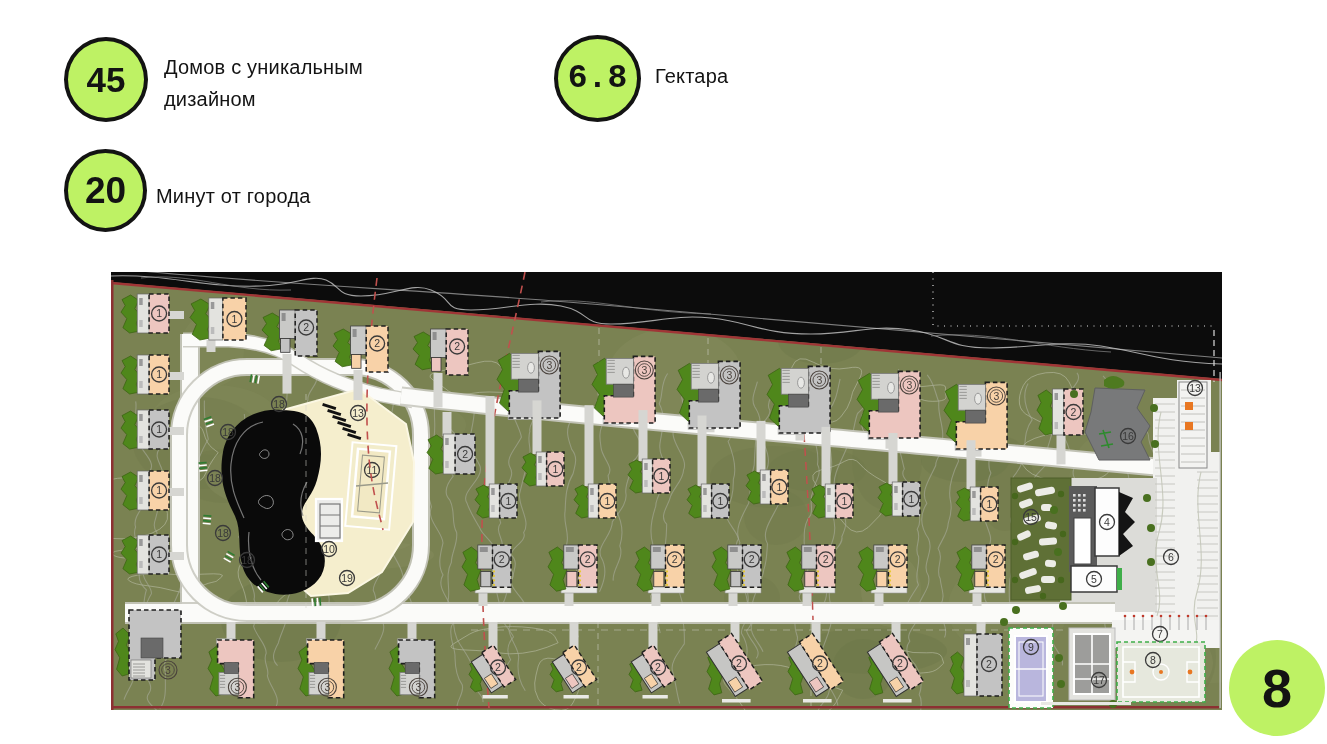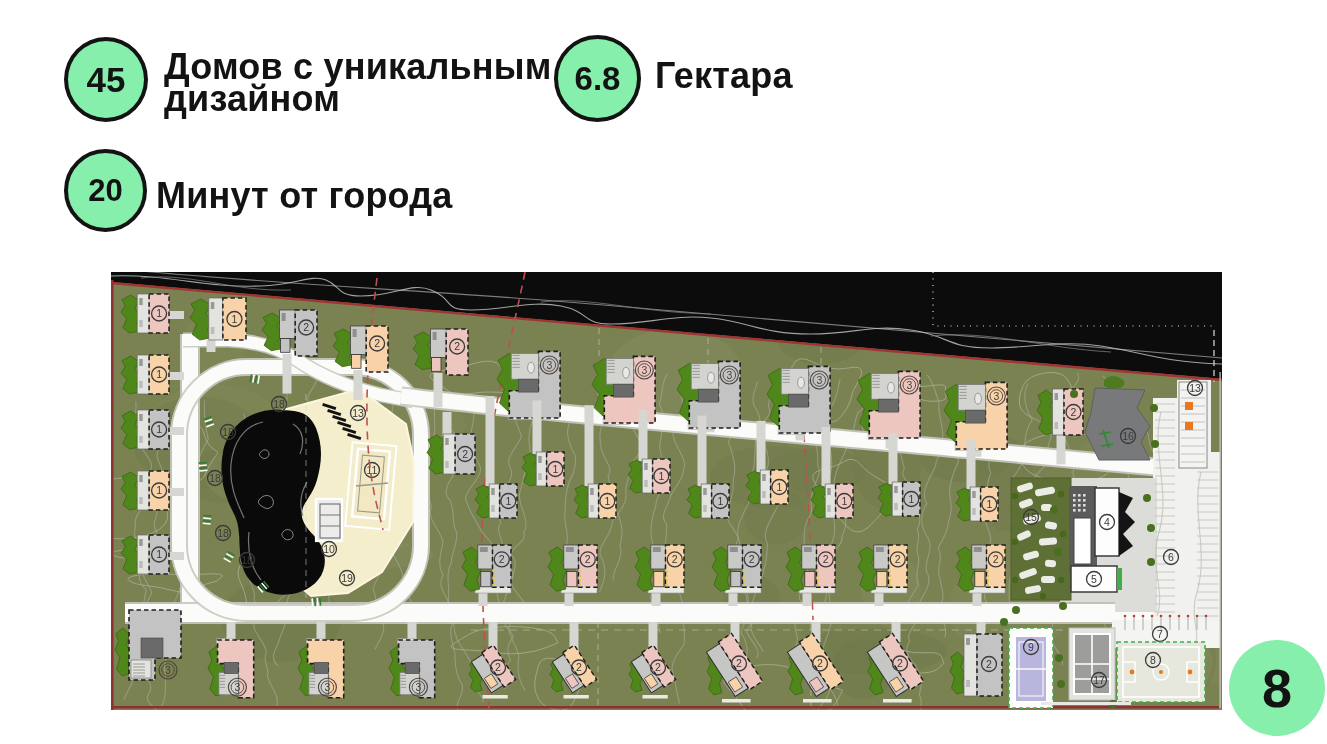--- a/index.html
+++ b/index.html
@@ -1,30 +1,30 @@
 <!DOCTYPE html>
 <html lang="ru"><head><meta charset="utf-8">
 <title>Master plan</title>
 <style>
 html,body{margin:0;padding:0;background:#ffffff;width:1327px;height:744px;overflow:hidden;}
 body{font-family:"Liberation Sans",sans-serif;position:relative;}
-.badge{position:absolute;border-radius:50%;background:#86efac;display:flex;align-items:center;justify-content:center;font-weight:bold;color:#131313;box-sizing:border-box;}
-.blabel{position:absolute;font-weight:bold;color:#131313;font-size:36px;line-height:32px;letter-spacing:0.2px;}
+.badge{position:absolute;border-radius:50%;background:#bef264;display:flex;align-items:center;justify-content:center;font-weight:bold;color:#131313;box-sizing:border-box;}
+.blabel{position:absolute;font-weight:normal;color:#131313;font-size:20px;line-height:32px;letter-spacing:0.2px;}
 </style></head>
 <body>
 
 <div class="badge" style="left:64px;top:37px;width:84px;height:85px;border:4.6px solid #131313;font-size:35px;">45</div>
 
 <div class="blabel" style="left:164px;top:51px;">Домов с уникальным<br>дизайном</div>
 
-<div class="badge" style="left:554px;top:35px;width:87px;height:87px;border:4.6px solid #131313;font-size:33px;">6.8</div>
+<div class="badge" style="left:554px;top:35px;width:87px;height:87px;border:4.6px solid #131313;font-size:33px;font-family:Liberation Mono, monospace;">6.8</div>
 
 <div class="blabel" style="left:655px;top:60px;">Гектара</div>
 
-<div class="badge" style="left:64px;top:149px;width:83px;height:83px;border:4.6px solid #131313;font-size:31px;">20</div>
+<div class="badge" style="left:64px;top:149px;width:83px;height:83px;border:4.6px solid #131313;font-size:37px;">20</div>
 
 <div class="blabel" style="left:156px;top:180px;">Минут от города</div>
 
 <div class="badge" style="left:1229px;top:640px;width:96px;height:96px;font-size:54px;">8</div>
 
 <div style="position:absolute;left:111px;top:272px;width:1111px;height:438px;">
 <svg width="1111" height="438" viewBox="0 0 1111 438" xmlns="http://www.w3.org/2000/svg">
 <defs>
 <filter id="graind" x="0" y="0" width="100%" height="100%">
 <feTurbulence type="fractalNoise" baseFrequency="0.07" numOctaves="5" seed="7"></feTurbulence>

